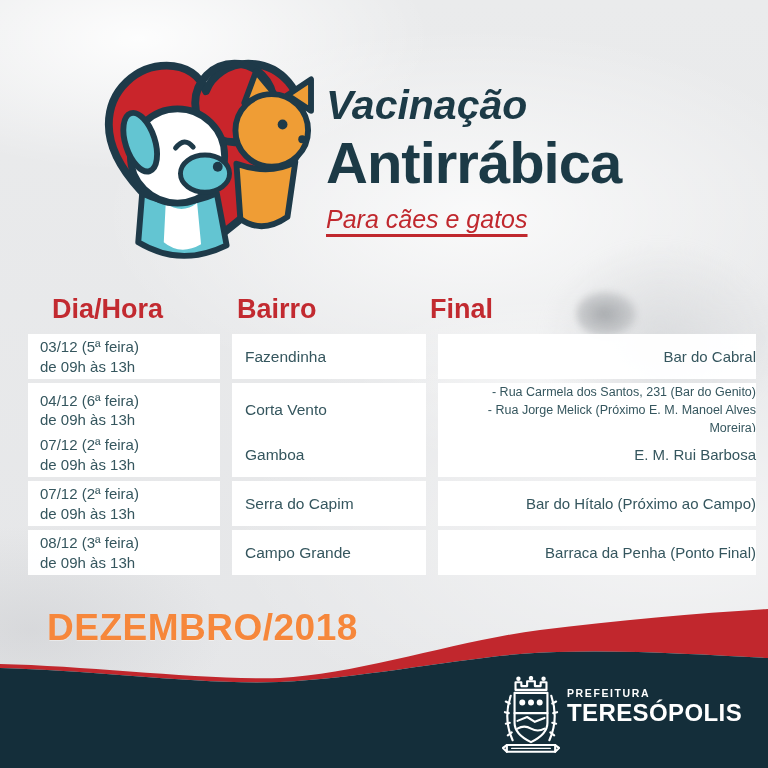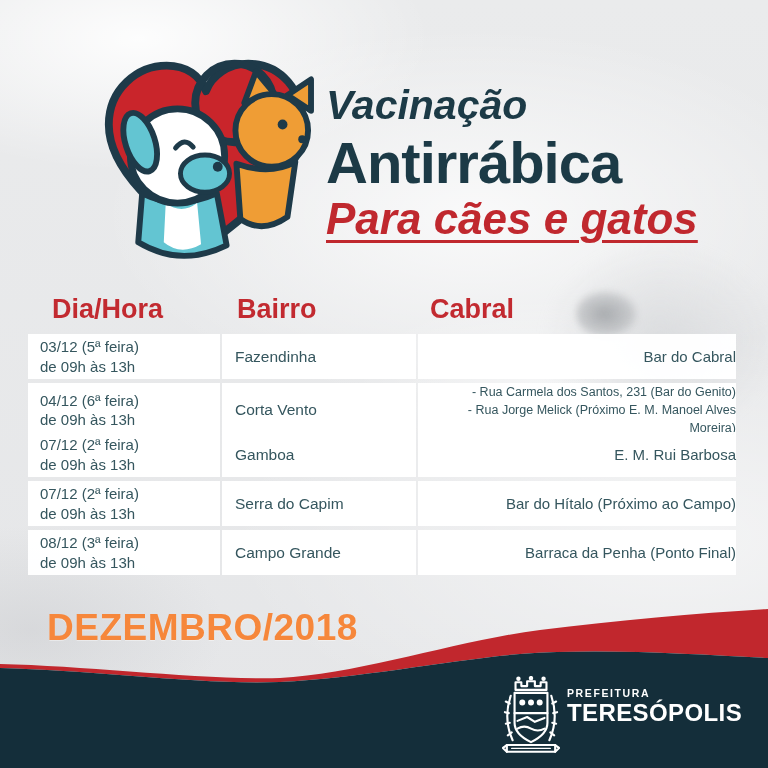--- a/index.html
+++ b/index.html
@@ -20,30 +20,30 @@
     filter:blur(3px);}
   .bg-dog-fur{position:absolute;left:540px;top:240px;width:240px;height:200px;border-radius:50%;
     background:radial-gradient(ellipse at 50% 50%, rgba(205,207,210,.55), rgba(205,207,210,0) 70%);
     filter:blur(6px);}
 
   .logo-svg{position:absolute;left:86px;top:46px;}
 
   .title-block{position:absolute;left:326px;top:72px;color:#1c3a46;margin-top:8px;}
   .title-l1{font-style:italic;font-weight:bold;font-size:41px;line-height:50px;letter-spacing:0px;}
   .title-l2{font-weight:bold;font-size:58px;line-height:62px;margin-top:2px;letter-spacing:-1px;}
-  .title-sub{font-style:italic;font-weight:bold;font-size:44px;line-height:46px;color:#c0282e;margin-top:2px;
+  .title-sub{font-style:italic;font-weight:normal;font-size:25px;line-height:46px;color:#c0282e;margin-top:2px;
     text-decoration:underline;text-decoration-thickness:3px;text-underline-offset:6px;}
 
   .schedule{position:absolute;left:28px;top:294px;width:712px;}
   .t-head{display:grid;grid-template-columns:192px 194px 318px;column-gap:4px;margin-bottom:9px;}
   .t-head span{font-weight:bold;font-size:27px;color:#c22a30;letter-spacing:0px;}
   .th-1{padding-left:24px;}
   .th-2{padding-left:13px;}
   .th-3{padding-left:8px;}
-  .t-row{display:grid;grid-template-columns:192px 194px 318px;column-gap:2px;margin-bottom:4px;height:45px;}
+  .t-row{display:grid;grid-template-columns:192px 194px 318px;column-gap:12px;margin-bottom:4px;height:45px;}
   .t-cell{background:rgba(255,255,255,.97);display:flex;flex-direction:column;justify-content:center;
     color:#35565e;font-size:15px;line-height:1.27;}
   .c-dia{padding-left:12px;}
   .c-bairro{padding-left:13px;font-size:15.5px;}
   .c-local{padding-left:8px;text-align:right;}
   .c-local.small{font-size:12.5px;line-height:1.45;}
   .loc2:empty{display:none;}
 
   .month{position:absolute;left:47px;top:607px;font-weight:bold;font-size:37px;letter-spacing:.5px;
     color:#f6873b;text-shadow:0 1px 0 rgba(255,255,255,.4);}
@@ -87,21 +87,21 @@
   <div class="title-block">
     <div class="title-l1">Vacinação</div>
     <div class="title-l2">Antirrábica</div>
     <div class="title-sub">Para cães e gatos</div>
   </div>
 
   <div class="schedule">
     <div class="t-head">
       <span class="th-1">Dia/Hora</span>
       <span class="th-2">Bairro</span>
-      <span class="th-3">Cabral</span>
+      <span class="th-3">Final</span>
     </div>
 
     <div class="t-row">
       <div class="t-cell c-dia">
         <div>03/12 (5ª feira)</div>
         <div>de 09h às 13h</div>
       </div>
       <div class="t-cell c-bairro">
         <div>Fazendinha</div>
       </div>

